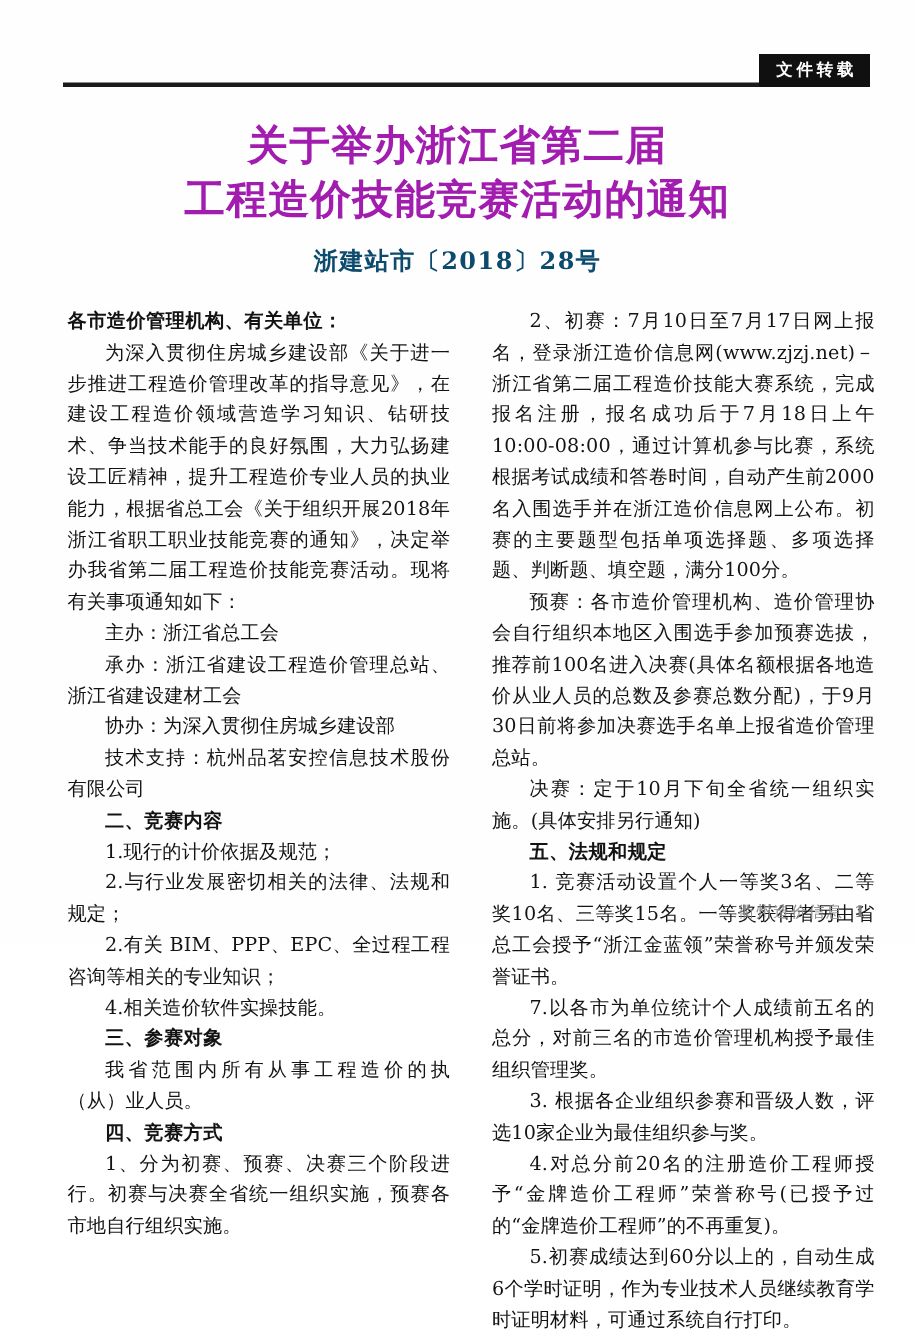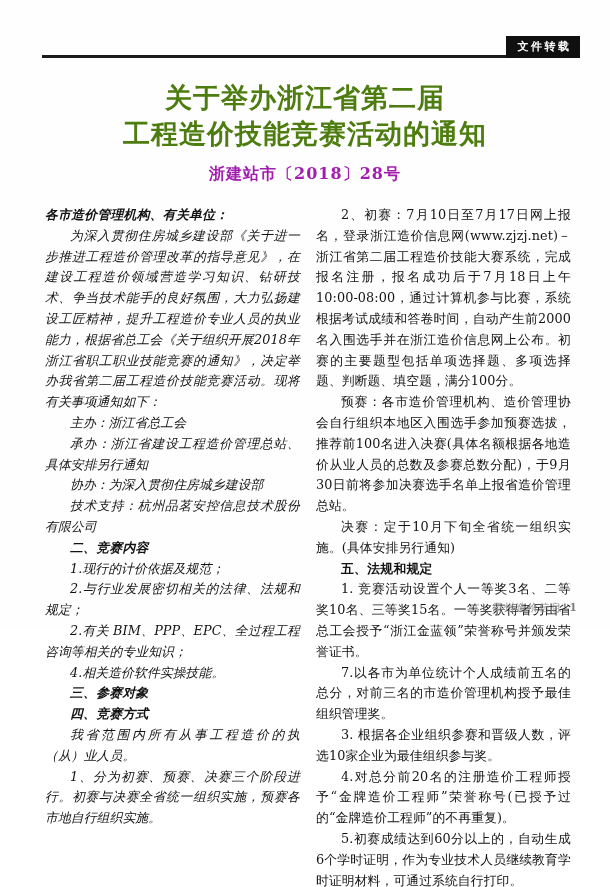--- a/index.html
+++ b/index.html
@@ -65,47 +65,47 @@
     top: 80px;
     width: 610px;
     text-align: center;
   }
   .doc-title-line {
     font-family: "DejaVu Serif", "Liberation Serif", serif;
     font-weight: bold;
     font-size: 27px;
     line-height: 36px;
     letter-spacing: 1px;
-    color: #4d7c0f;
+    color: #a21caf;
   }
   .doc-number {
     margin-top: 12px;
     font-family: "DejaVu Serif", "Liberation Serif", serif;
     font-size: 16px;
     font-weight: bold;
     letter-spacing: 1px;
-    color: #a21caf;
+    color: #0c4a6e;
   }
 
   
   .columns {
     position: absolute;
     left: 0;
     top: 205px;
     width: 610px;
     height: 640px;
     display: flex;
     flex-direction: row;
     align-items: flex-start;
   }
   .col {
     width: 255px;
     box-sizing: border-box;
   }
-  .col-left  { margin-left: 45px; margin-right: 8px; font-style: italic; }
+  .col-left  { margin-left: 45px; margin-right: 20px; }
   .col-right { margin-left: 8px; }
 
   p.para {
     margin: 0;
     font-size: 12.8px;
     line-height: 20.8px;
     text-align: justify;
     text-justify: inter-character;
     letter-spacing: 0.1px;
     color: #131313;
@@ -161,34 +161,34 @@
 
   <div class="columns">
 
     <div class="col col-left">
 
       <p class="para addressee">各市造价管理机构、有关单位：</p>
 
       <p class="para indent">为深入贯彻住房城乡建设部《关于进一步推进工程造价管理改革的指导意见》，在建设工程造价领域营造学习知识、钻研技术、争当技术能手的良好氛围，大力弘扬建设工匠精神，提升工程造价专业人员的执业能力，根据省总工会《关于组织开展2018年浙江省职工职业技能竞赛的通知》，决定举办我省第二届工程造价技能竞赛活动。现将有关事项通知如下：</p>
 
       <p class="para sub">主办：浙江省总工会</p>
-      <p class="para sub">承办：浙江省建设工程造价管理总站、具体安排另行通知</p>
+      <p class="para sub">承办：浙江省建设工程造价管理总站、浙江省建设建材工会</p>
       <p class="para sub">协办：为深入贯彻住房城乡建设部</p>
       <p class="para sub">技术支持：杭州品茗安控信息技术股份有限公司</p>
 
       <p class="para heading">二、竞赛内容</p>
       <p class="para sub">1.现行的计价依据及规范；</p>
       <p class="para sub">2.与行业发展密切相关的法律、法规和规定；</p>
       <p class="para sub">2.有关 BIM、PPP、EPC、全过程工程咨询等相关的专业知识；</p>
       <p class="para sub">4.相关造价软件实操技能。</p>
 
       <p class="para heading">三、参赛对象</p>
+      <p class="para sub">我省范围内所有从事工程造价的执（从）业人员。</p>
+
       <p class="para heading">四、竞赛方式</p>
-
-      <p class="para sub">我省范围内所有从事工程造价的执（从）业人员。</p>
       <p class="para sub">1、分为初赛、预赛、决赛三个阶段进行。初赛与决赛全省统一组织实施，预赛各市地自行组织实施。</p>
     </div>
 
     <div class="col col-right">
 
       <p class="para sub">2、初赛：7月10日至7月17日网上报名，登录浙江造价信息网(www.zjzj.net)－浙江省第二届工程造价技能大赛系统，完成报名注册，报名成功后于7月18日上午10:00-08:00，通过计算机参与比赛，系统根据考试成绩和答卷时间，自动产生前2000名入围选手并在浙江造价信息网上公布。初赛的主要题型包括单项选择题、多项选择题、判断题、填空题，满分100分。</p>
 
       <p class="para sub">预赛：各市造价管理机构、造价管理协会自行组织本地区入围选手参加预赛选拔，推荐前100名进入决赛(具体名额根据各地造价从业人员的总数及参赛总数分配)，于9月30日前将参加决赛选手名单上报省造价管理总站。</p>
 
       <p class="para sub">决赛：定于10月下旬全省统一组织实施。(具体安排另行通知)</p>

